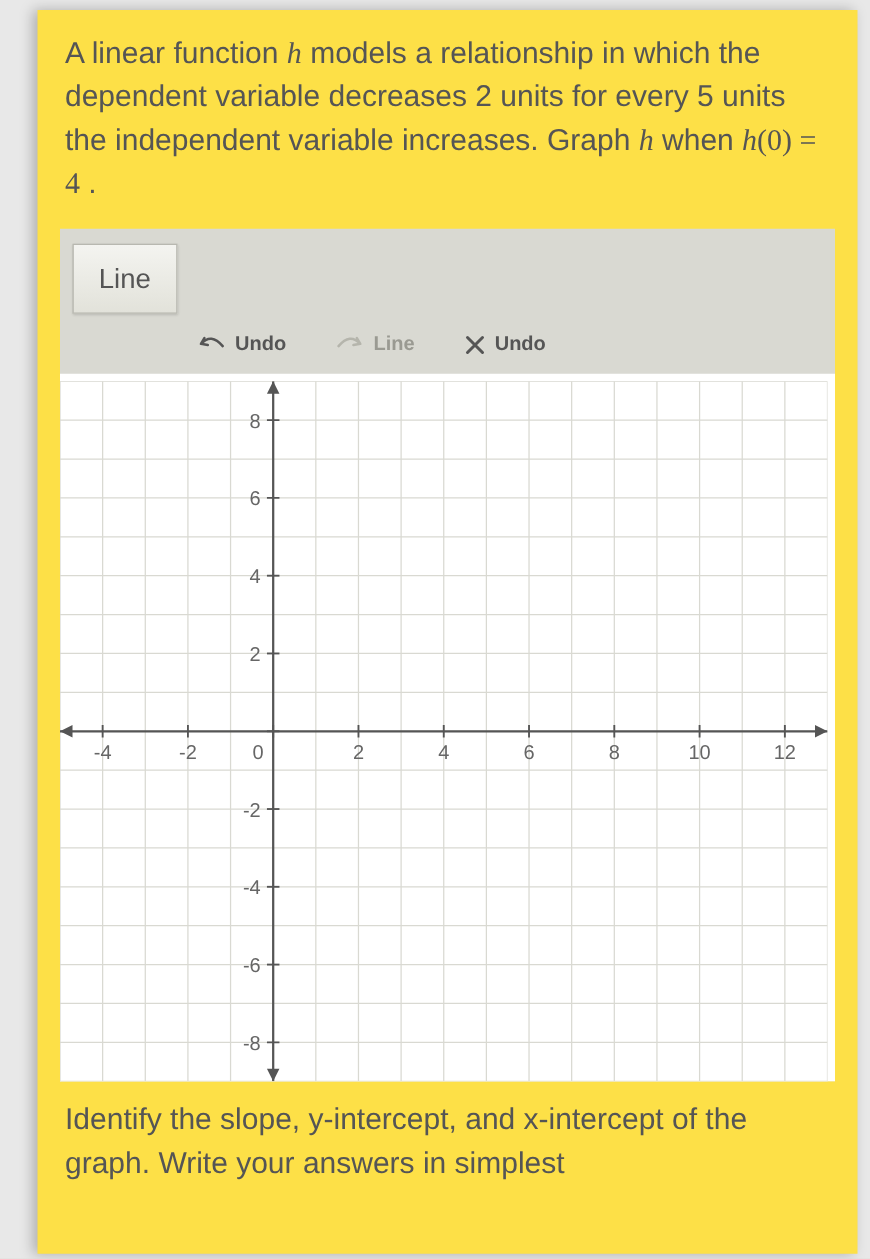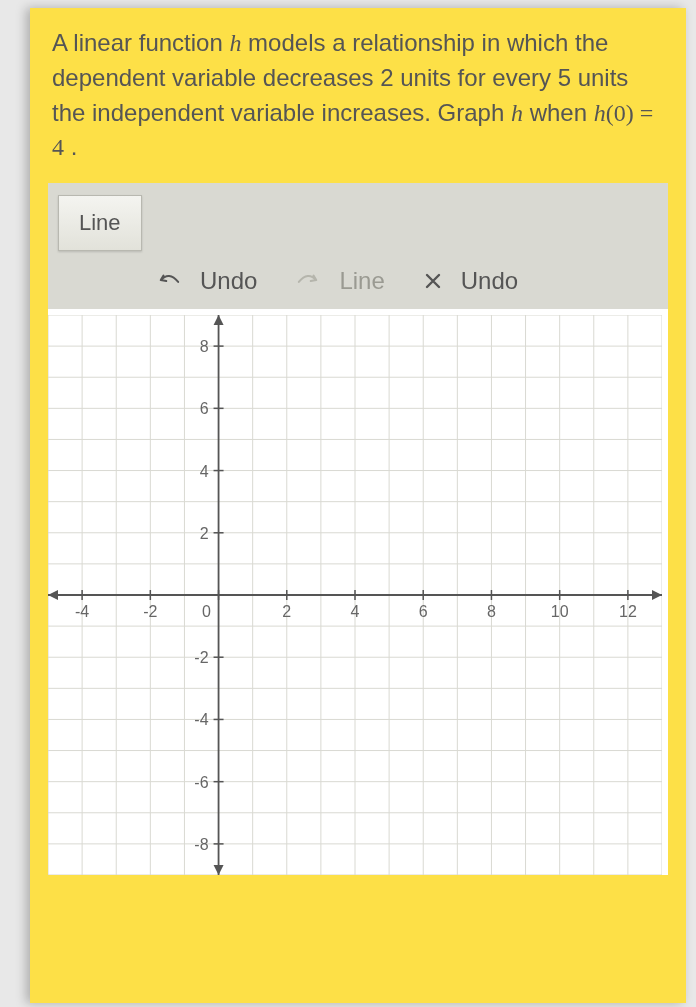--- a/index.html
+++ b/index.html
@@ -55,24 +55,25 @@
   .action-row {
     display: flex;
     align-items: center;
     justify-content: flex-start;
     gap: 40px;
     padding: 6px 10px 14px 110px;
   }
   .action-item {
     display: flex;
     align-items: center;
-    gap: 20px;
-    font-size: 24px;
+    gap: 8px;
+    font-size: 16px;
     color: #555;
     cursor: pointer;
+    font-weight: bold;
   }
   .action-item .redo-label { color: #9a9a92; }
   .arrow-svg { width: 22px; height: 18px; }
   .x-svg { width: 16px; height: 16px; }
   .graph-wrap {
     background: #fff;
     padding: 6px 0 0 0;
   }
   .graph-svg { display: block; background: #fff; }
   .footer-text {
@@ -194,14 +195,17 @@
           <line x1="165.55555555555557" y1="155.55555555555554" x2="175.55555555555557" y2="155.55555555555554" stroke="#555" stroke-width="1.5"></line>
           <text x="160.55555555555557" y="161.55555555555554" text-anchor="end" font-size="16" fill="#666" font-family="Arial">4</text>
           <line x1="165.55555555555557" y1="93.33333333333331" x2="175.55555555555557" y2="93.33333333333331" stroke="#555" stroke-width="1.5"></line>
           <text x="160.55555555555557" y="99.33333333333331" text-anchor="end" font-size="16" fill="#666" font-family="Arial">6</text>
           <line x1="165.55555555555557" y1="31.111111111111086" x2="175.55555555555557" y2="31.111111111111086" stroke="#555" stroke-width="1.5"></line>
           <text x="160.55555555555557" y="37.111111111111086" text-anchor="end" font-size="16" fill="#666" font-family="Arial">8</text>
         </svg>
     </div>
   </div>
 
+  <div class="footer-text">
+    <span>Identify the slope, </span><span class="math-i">y</span><span>-intercept, and </span><span class="math-i">x</span><span>-intercept of the graph. Write your answers in simplest</span>
+  </div>
 
 </div>
 
 </body></html>

